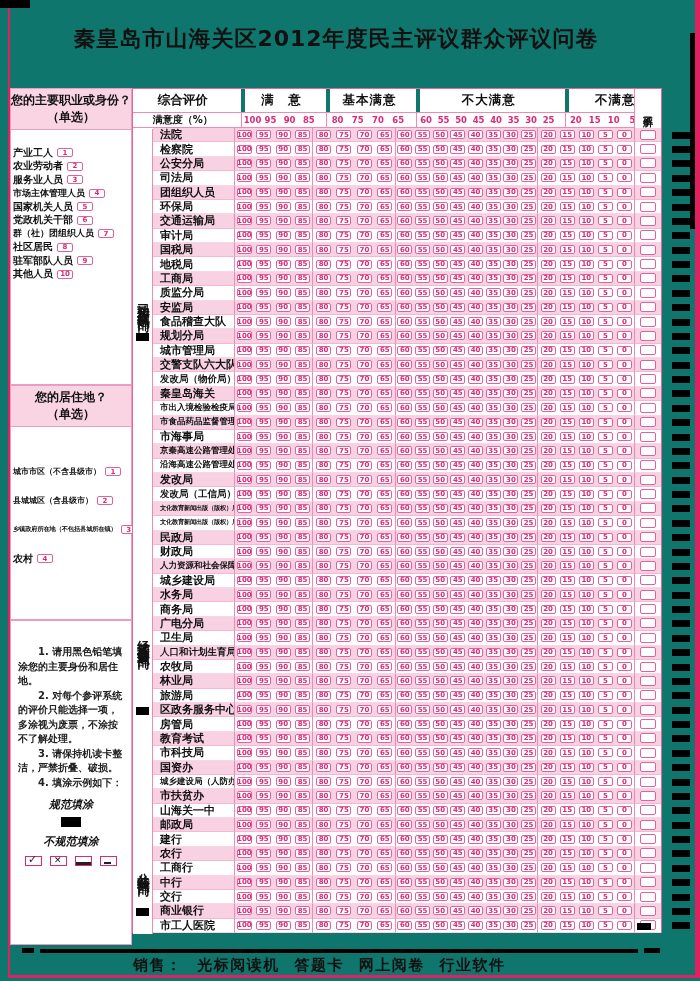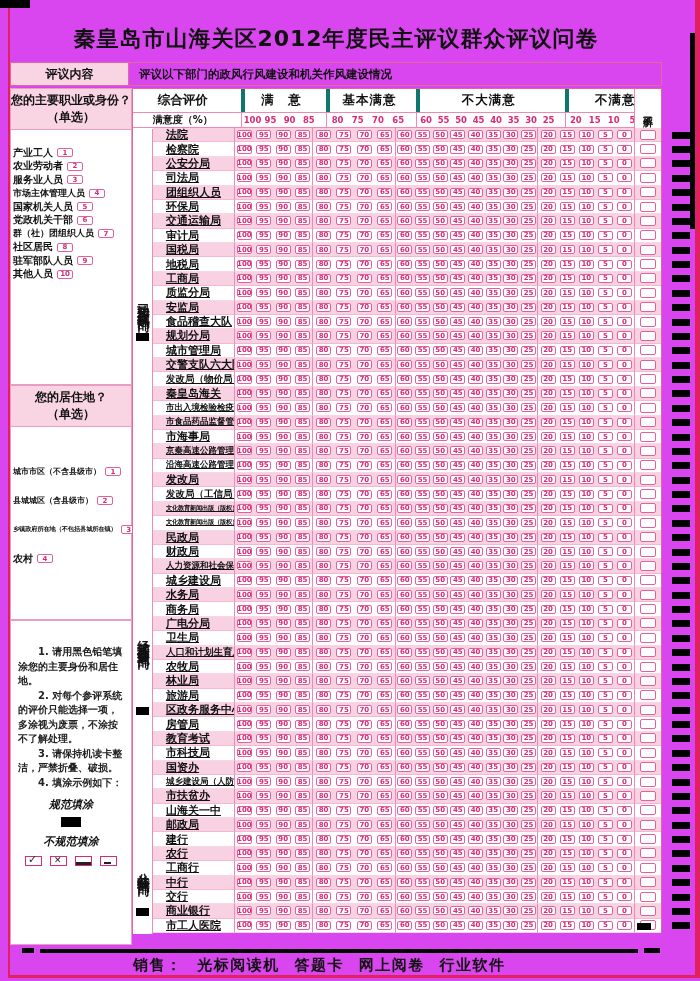--- a/index.html
+++ b/index.html
@@ -1,18 +1,18 @@
 <!DOCTYPE html>
 <html><head>
 <meta charset="utf-8">
 <style>
   * { margin:0; padding:0; box-sizing:border-box; }
   html,body { background:#e9e9e9; }
   body { font-family:"DejaVu Sans","Liberation Sans",sans-serif; }
-  .page { position:relative; width:700px; height:981px; background:#d946ef; overflow:hidden; font-weight:bold; color:#111; }
+  .page { position:relative; width:700px; height:981px; background:#0f766e; overflow:hidden; font-weight:bold; color:#111; }
 
   
   .corner-tl { position:absolute; left:0; top:0; width:30px; height:8px; background:#000; }
   .frame-left { position:absolute; left:8px; top:8px; width:2px; height:967px; background:#e02060; }
   .frame-bottom { position:absolute; left:8px; top:975px; width:690px; height:3px; background:#e02060; }
   .frame-right { position:absolute; left:695px; top:0; width:5px; height:978px; background:#e02060; }
   .right-black { position:absolute; left:690px; top:33px; width:5px; height:196px; background:#000; }
 
   .title { position:absolute; left:10px; top:24px; width:652px; text-align:center; font-size:22px; letter-spacing:1px; }
 
@@ -59,21 +59,21 @@
   .hcell { display:flex; align-items:center; justify-content:center; font-size:12.5px; border-left:4px solid #0f766e; letter-spacing:1px; }
   .grp { display:flex; align-items:center; justify-content:space-around; border-left:1px solid #ee8ab4; }
   .g0 { width:79px; } .g1 { width:83px; } .g2 { width:143px; } .g3 { width:97px; } .gu { width:27px; }
   .num { width:15px; text-align:center; font-size:8.5px; color:#d62b78; }
   .unknown-cell { position:absolute; right:0; top:0; width:27px; height:40px; border-left:1px solid #ee8ab4;
                   writing-mode:vertical-lr; text-orientation:upright; display:flex; align-items:center; justify-content:center;
                   font-size:10px; background:#fff; line-height:27px; }
   .tbody { position:relative; }
   .row { display:flex; height:14.375px; }
   .secsp { width:20px; }
-  .name { width:81px; display:flex; align-items:center; padding-left:13px; font-size:11px; white-space:nowrap; overflow:hidden;text-decoration:underline; }
+  .name { width:81px; display:flex; align-items:center; padding-left:7px; font-size:11px; white-space:nowrap; overflow:hidden; }
   .n-m { font-size:9.5px; } .n-s { font-size:8.5px; } .n-xxs { font-size:6.3px; letter-spacing:-0.3px; }
   .row.pink .name, .row.pink .grp { background:#f8d2e2; }
   .row.white .name, .row.white .grp { background:#fff; }
   .row .grp { border-bottom:1px solid rgba(238,138,180,0.35); }
   .row .name { border-bottom:1px solid rgba(238,138,180,0.35); }
   .bub { flex:0 0 15px; width:15px; height:9px; border:1px solid #e0619c; border-radius:2px; background:#fff;
          display:flex; align-items:center; justify-content:center; font-size:7px; color:#d62b78; }
   .bub.empty { width:16px; flex-basis:16px; height:10px; }
   .sec-overlay { position:absolute; left:0; top:40px; width:20px; height:805px; background:#fff; border-right:1px solid #ee8ab4; }
   .sec-label { position:absolute; left:0; width:20px; display:flex; align-items:center; justify-content:center;
@@ -97,24 +97,20 @@
 
 <div class="page">
   <div class="corner-tl"></div>
   <div class="frame-left"></div>
   <div class="frame-bottom"></div>
   <div class="frame-right"></div>
   <div class="right-black"></div>
 
   <div class="title">秦皇岛市山海关区2012年度民主评议群众评议问卷</div>
 
-  <div class="review">
-    <div class="review-label">评议内容</div>
-    <div class="review-text">评议以下部门的政风行风建设和机关作风建设情况</div>
-  </div>
 
   <div class="sidebar">
     <section class="sb sb1">
       <header>
         <div>您的主要职业或身份？</div>
         <div>（单选）</div>
       </header>
       <div class="opts" id="occ-opts">
           <div class="opt">
             <div class="olabel">产业工人</div>

